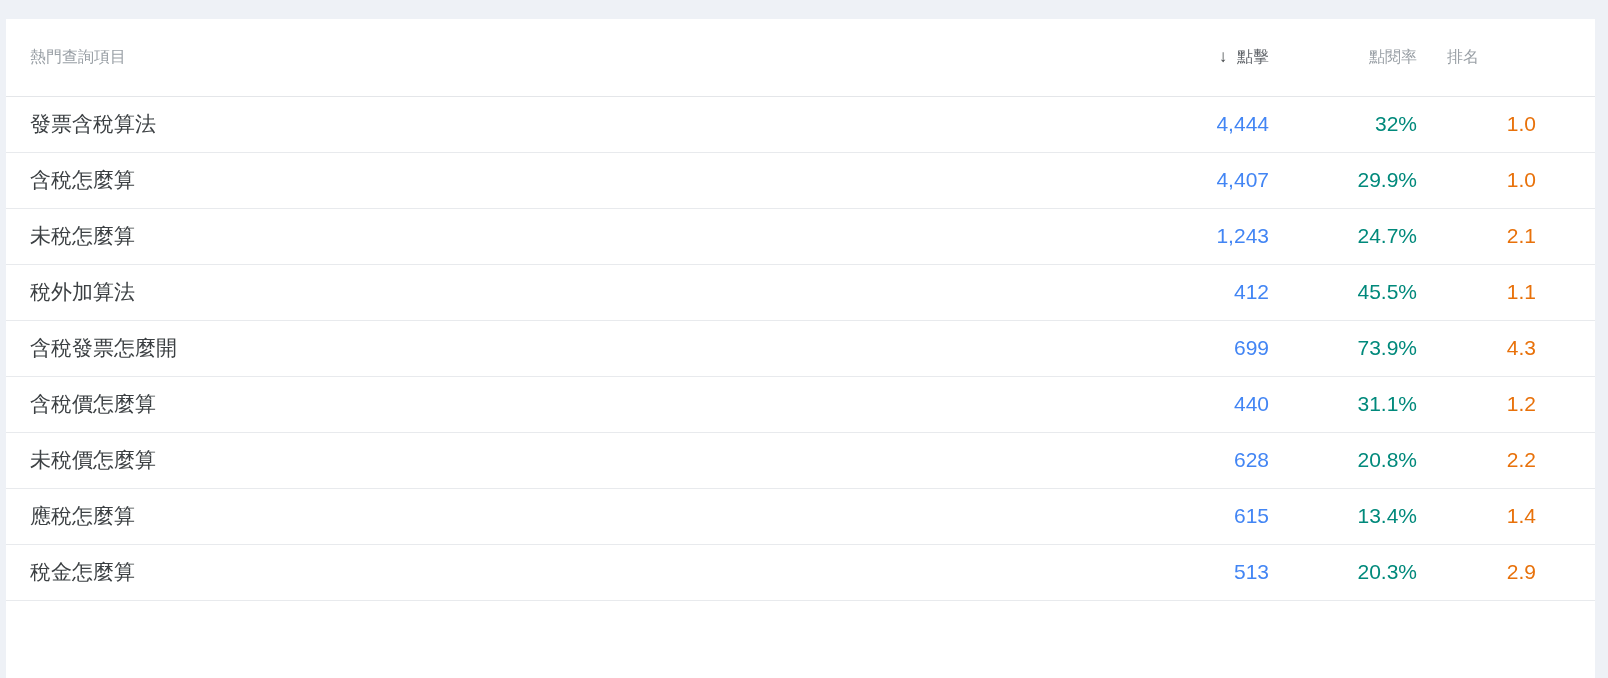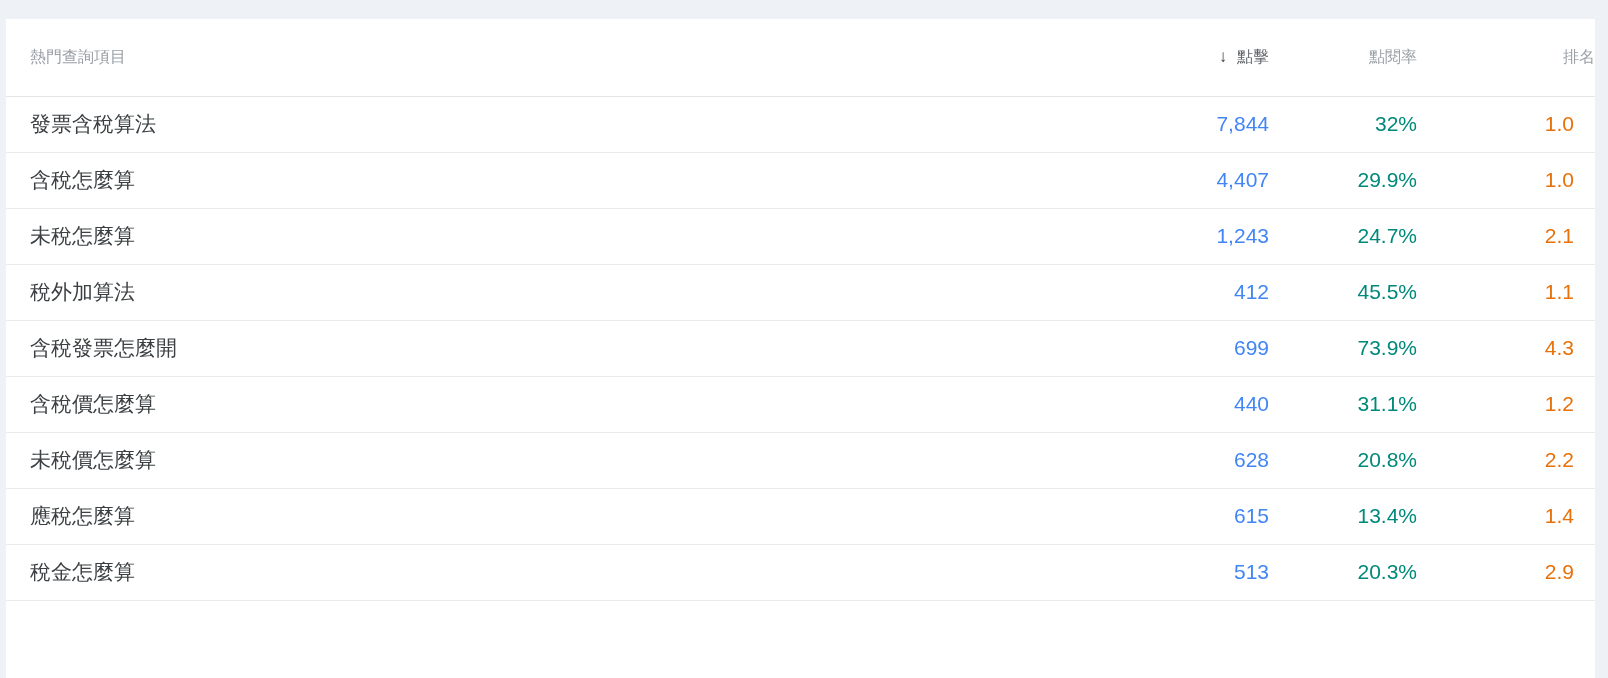--- a/index.html
+++ b/index.html
@@ -50,21 +50,21 @@
     white-space: nowrap;
   }
 
   th.col-query {
     text-align: left;
     padding-left: 24px;
     width: 1140px;
   }
   th.col-clicks  { text-align: right; padding-right: 30px; width: 153px; }
   th.col-ctr     { text-align: right; padding-right: 30px; width: 148px; }
-  th.col-pos     { text-align: right; width: 148px; }
+  th.col-pos     { text-align: left; width: 148px; }
 
   .sort-head {
     display: inline-flex;
     align-items: center;
     gap: 7px;
     justify-content: flex-end;
   }
 
   .sort-arrow {
     display: inline-block;
@@ -96,21 +96,21 @@
     padding-right: 30px;
     color: #4285f4;
   }
   td.q-ctr {
     text-align: right;
     padding-right: 30px;
     color: #00897b;
   }
   td.q-pos {
     text-align: right;
-    padding-right: 21px;
+    padding-right: 59px;
     color: #e8710a;
   }
 
   tbody tr:last-child td { border-bottom: 1px solid #e8eaed; }
 </style>
 </head>
 <body>
 
 <div class="page">
   <div class="card">
@@ -128,21 +128,21 @@
           </th>
 
           <th class="col-ctr">點閱率</th>
 
           <th class="col-pos">排名</th>
         </tr>
       </thead>
       <tbody id="rows-body">
           <tr>
             <td class="q-text">發票含稅算法</td>
-            <td class="q-clicks">7,844</td>
+            <td class="q-clicks">4,444</td>
             <td class="q-ctr">32%</td>
             <td class="q-pos">1.0</td>
           </tr>
           <tr>
             <td class="q-text">含稅怎麼算</td>
             <td class="q-clicks">4,407</td>
             <td class="q-ctr">29.9%</td>
             <td class="q-pos">1.0</td>
           </tr>
           <tr>

